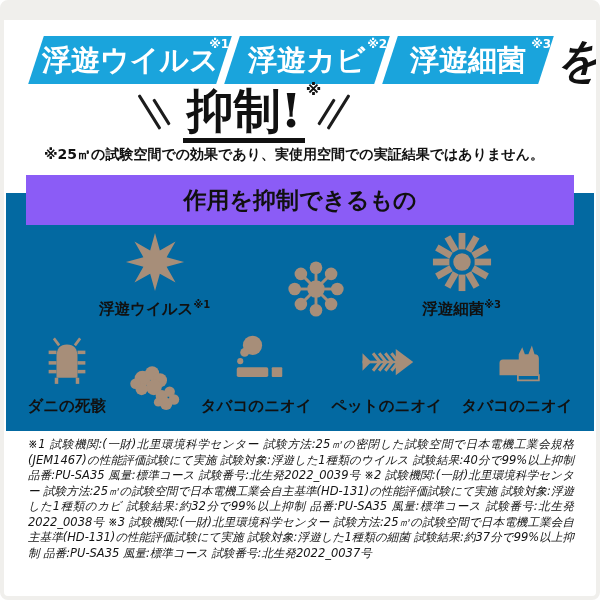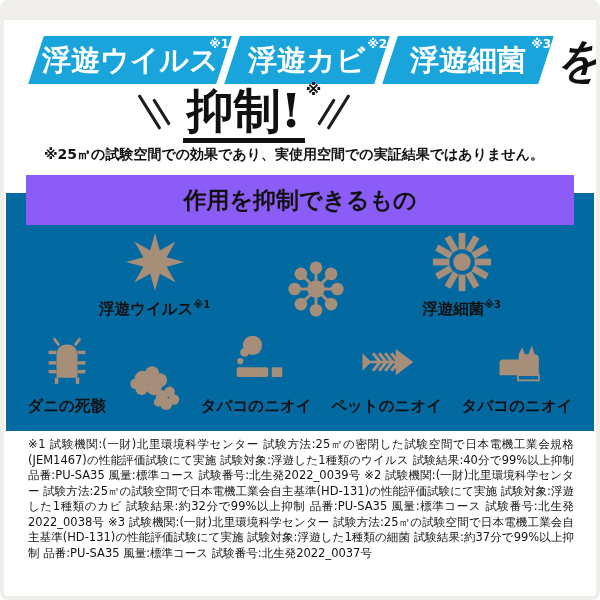--- a/index.html
+++ b/index.html
@@ -90,21 +90,21 @@
   .row2 .picto svg{width:56px;height:56px;display:block;}
   .ic-label{
     margin-top:6px;font-size:15.5px;font-weight:700;color:#111;
     white-space:nowrap;
   }
   .sup{font-size:10px;font-weight:700;vertical-align:6px;}
   
   .footnotes{
     position:absolute;left:28px;top:437px;width:546px;
     font-size:11.5px;line-height:15.5px;color:#141414;
-    text-align:justify;z-index:2;
+    text-align:justify;z-index:2;font-style:italic;
   }
 </style>
 </head>
 <body>
 
 <div class="frame"></div>
 
 <div class="banner-row">
   <div class="banner b1">
     <span class="banner-inner">浮遊ウイルス</span>

